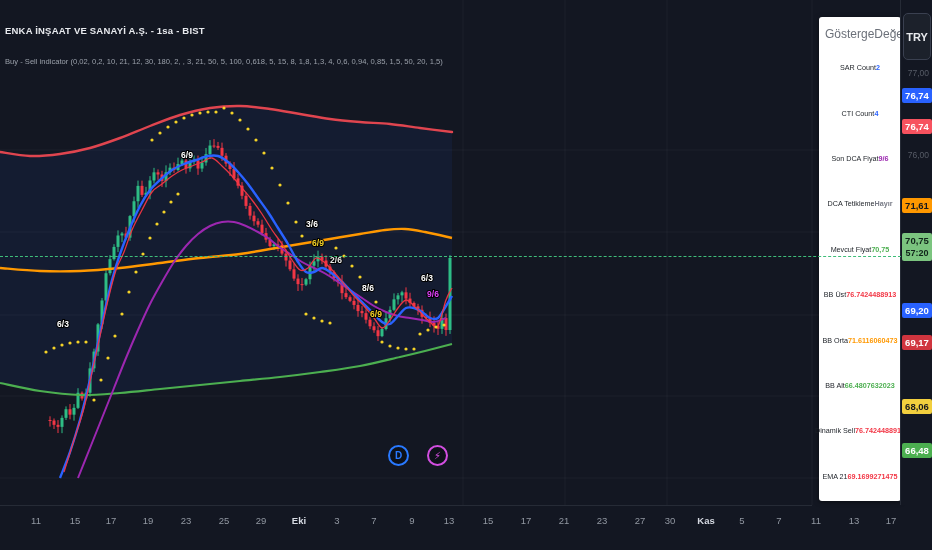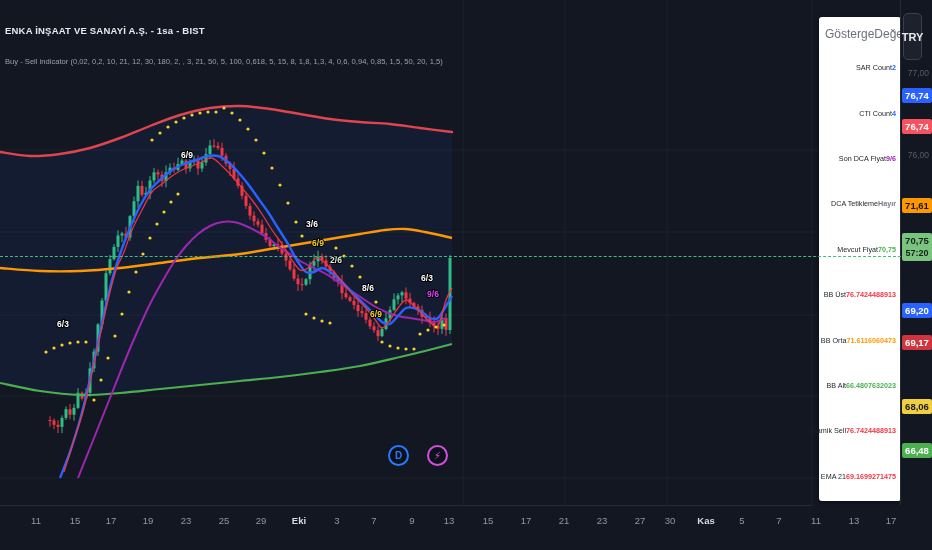--- a/index.html
+++ b/index.html
@@ -16,27 +16,27 @@
   
   .fab{position:absolute;z-index:16;width:21px;height:21px;border-radius:50%;
        display:flex;align-items:center;justify-content:center;background:rgba(10,12,18,.55);
        font-size:10px;font-weight:bold;cursor:pointer;}
   
   #panel{position:absolute;left:819px;top:17px;width:82px;height:484px;background:#ffffff;
          border-radius:3px;z-index:20;box-shadow:0 1px 5px rgba(0,0,0,.5);padding:4px 5px 2px 5px;
          display:flex;flex-direction:column;}
   #panel-header{display:flex;justify-content:space-between;color:#6b7079;font-size:12px;
          padding:6px 1px 4px 1px;}
-  .p-row{flex:1;display:flex;justify-content:flex-end;align-items:center;white-space:nowrap;}
+  .p-row{flex:1;display:flex;justify-content:center;align-items:center;white-space:nowrap;}
   .p-label{color:#1c2026;font-size:7.2px;}
   .p-value{font-size:7.2px;font-weight:bold;}
   
   #scale{position:absolute;left:900px;top:0;width:32px;height:505px;background:#131722;
          border-left:1px solid #262b36;z-index:25;cursor:ns-resize;}
-  #try-btn{position:absolute;left:2px;top:13px;width:19px;height:47px;background:#1c212b;
+  #try-btn{position:absolute;left:2px;top:13px;width:28px;height:47px;background:#1c212b;
          border:1px solid #3a4050;border-radius:5px;color:#e8eaee;font-size:11px;font-weight:bold;
          display:flex;align-items:center;justify-content:center;cursor:pointer;}
   .tick{position:absolute;right:3px;color:#565b66;font-size:8.5px;}
   .plabel{position:absolute;left:1px;width:30px;border-radius:2px;text-align:center;
           font-size:9.5px;font-weight:bold;line-height:13px;padding:1px 0;z-index:26;}
   .plabel .cd{font-size:9px;font-weight:bold;}
   
   #time-axis{position:absolute;left:0;top:505px;width:812px;height:45px;background:#131722;
              border-top:1px solid #262b36;z-index:25;cursor:ew-resize;}
   .t-label{position:absolute;top:9px;transform:translateX(-50%);color:#9298a2;font-size:9.5px;}

